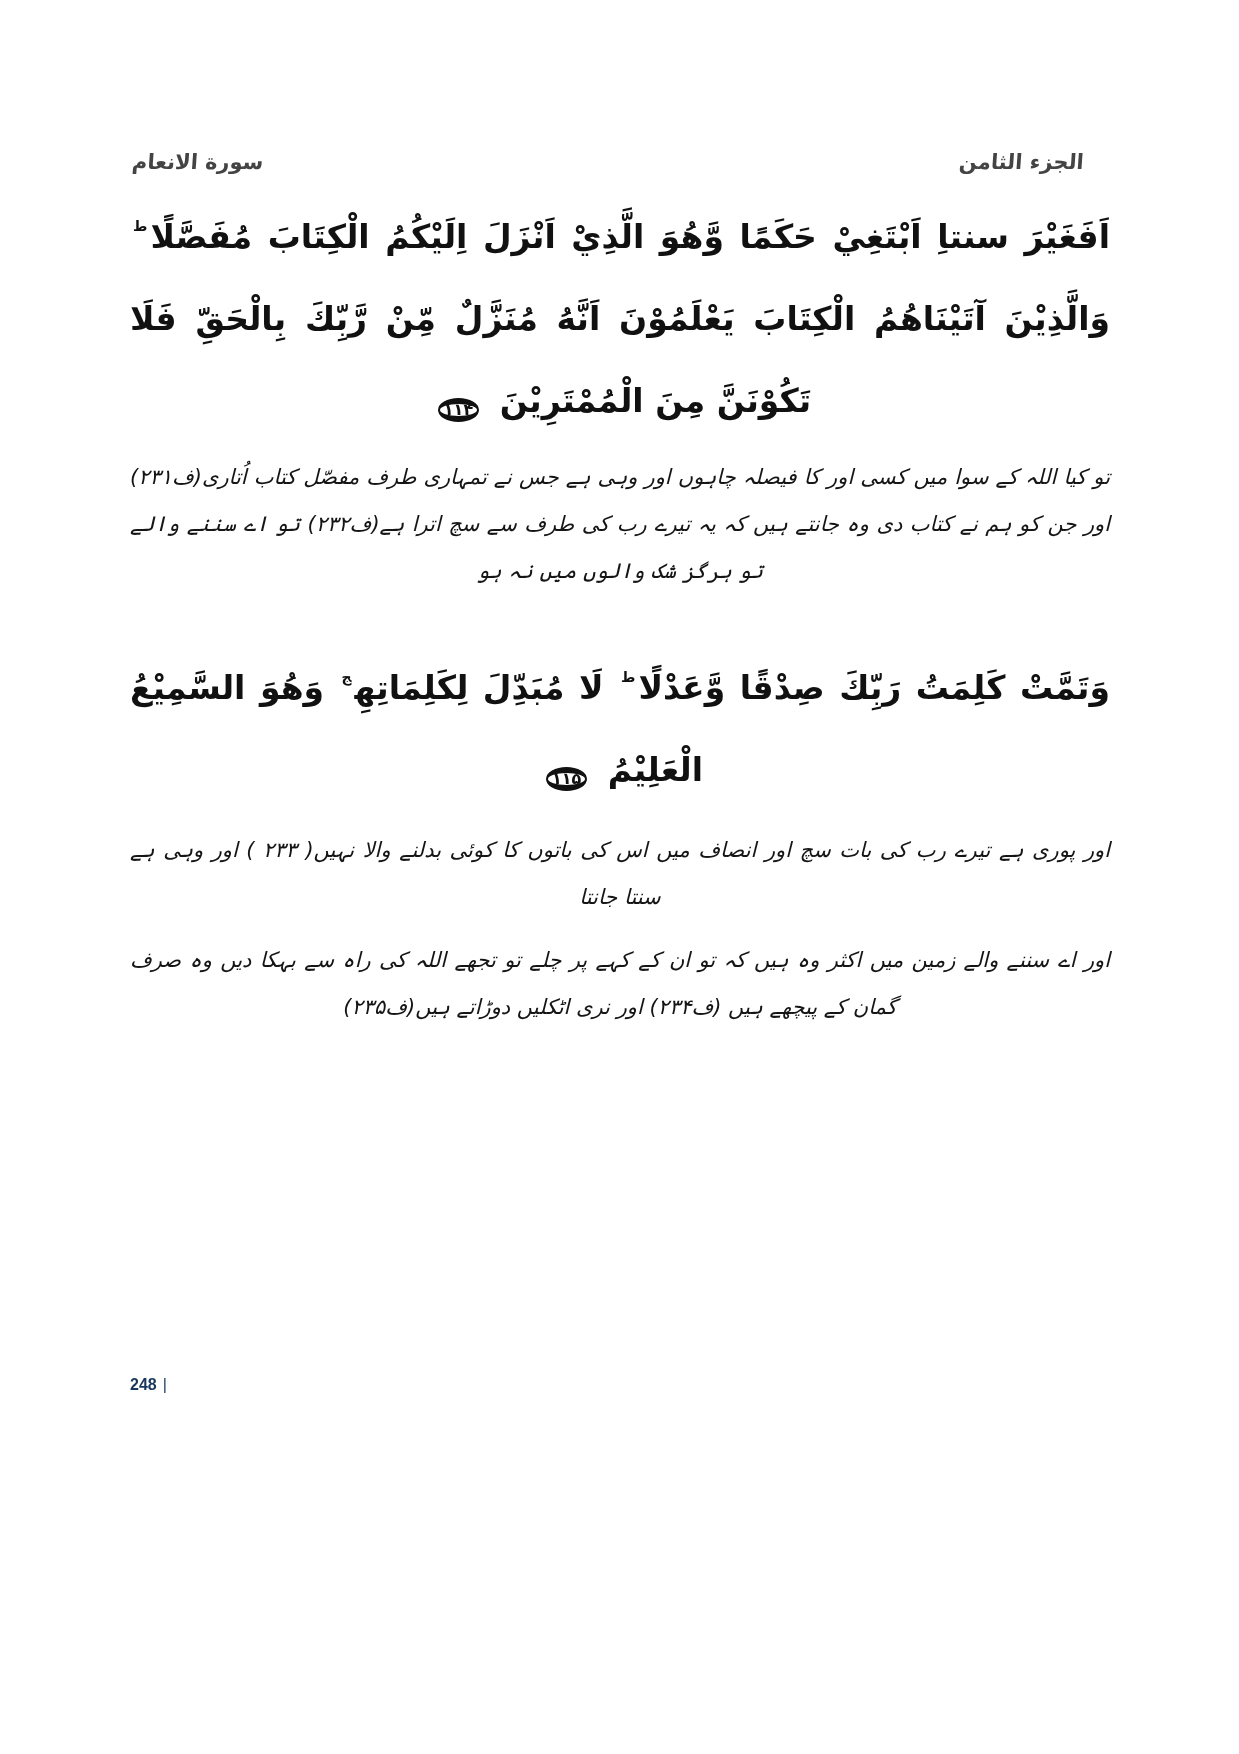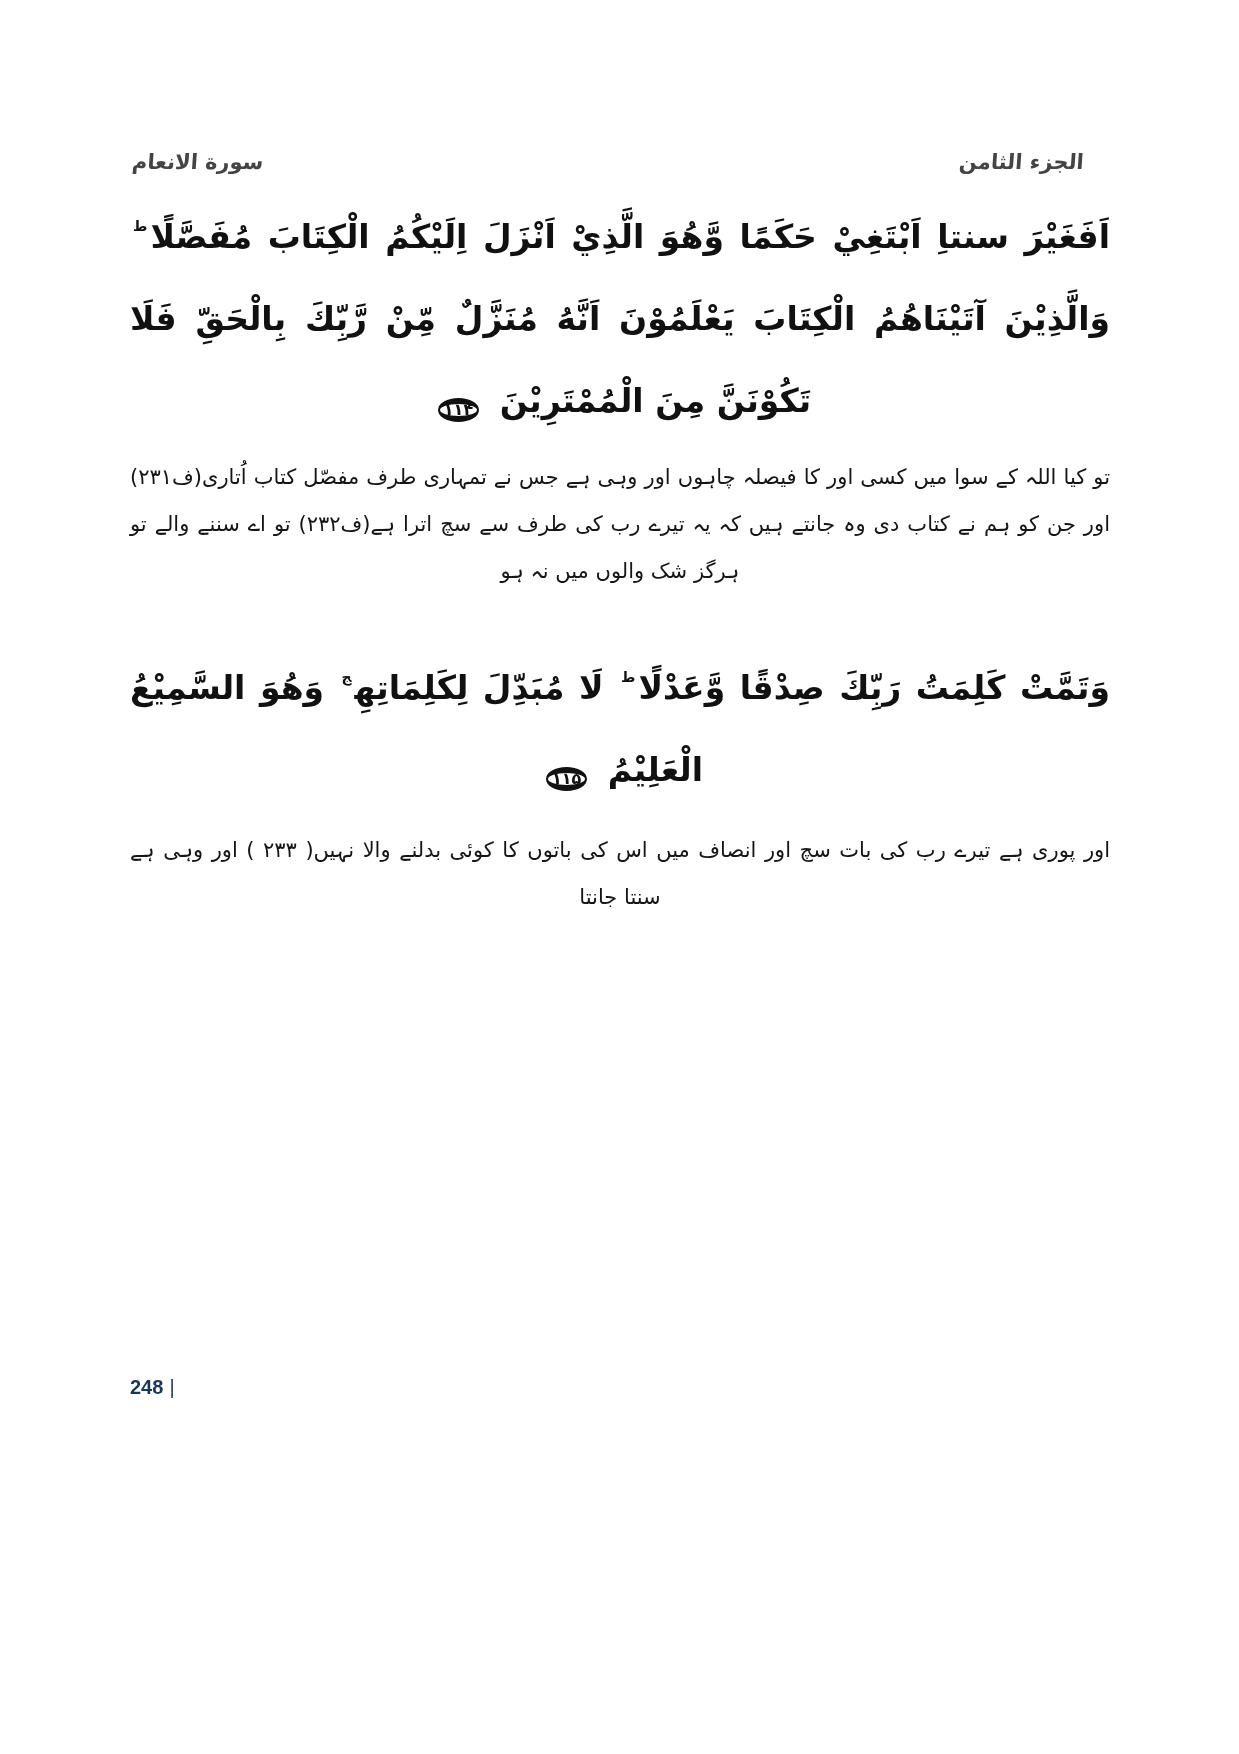--- a/index.html
+++ b/index.html
@@ -47,32 +47,32 @@
     border-radius:50%;
     font-size:16px;font-weight:bold;line-height:1;
     margin:0 9px;vertical-align:-3px;padding:0 4px;
   }
 
   
   .urdu{
     direction:rtl;unicode-bidi:embed;
     font-size:21px;font-weight:500;line-height:47px;
     text-align:justify;text-align-last:center;
-    margin:0;color:#151515;
+    margin:0;color:#151515;font-style:italic;
   }
   .u1{margin-top:12px;}
   .u2{margin-top:16px;}
   .u3{margin-top:16px;}
   .u4{margin-top:2px;}
 
   
   .footer{
     position:absolute;left:130px;top:1376px;
     font-family:"Liberation Sans","DejaVu Sans",sans-serif;
-    font-size:20px;font-weight:bold;color:#17375d;
+    font-size:16px;font-weight:bold;color:#17375d;
     direction:ltr;
   }
   .footer .sep{font-weight:normal;color:#17375d;margin-left:6px;}
 </style>
 </head>
 <body>
 
 <div class="page">
   <div class="content">
 
@@ -80,20 +80,21 @@
       <span class="callig right">سورة الانعام</span>
       <span class="callig left">الجزء الثامن</span>
     </div>
 
     <p class="arabic a1"><span>اَفَغَيْرَ سنتاِ اَبْتَغِيْ حَكَمًا وَّهُوَ الَّذِيْ اَنْزَلَ اِلَيْكُمُ الْكِتَابَ مُفَصَّلًا</span><sup class="pause">ط</sup> <span>وَالَّذِيْنَ آتَيْنَاهُمُ الْكِتَابَ يَعْلَمُوْنَ اَنَّهُ مُنَزَّلٌ مِّنْ رَّبِّكَ بِالْحَقِّ فَلَا تَكُوْنَنَّ مِنَ الْمُمْتَرِيْنَ</span> <span class="ayah-marker">۱۱۴</span></p>
     <p class="urdu u1"><span>تو کیا اللہ کے سوا میں کسی اور کا فیصلہ چاہوں اور وہی ہے جس نے تمہاری طرف مفصّل کتاب اُتاری(ف۲۳۱) اور جن کو ہم نے کتاب دی وہ جانتے ہیں کہ یہ تیرے رب کی طرف سے سچ اترا ہے(ف۲۳۲) تو اے سننے والے تو ہرگز شک والوں میں نہ ہو</span></p>
 
     <p class="arabic a2"><span>وَتَمَّتْ كَلِمَتُ رَبِّكَ صِدْقًا وَّعَدْلًا</span><sup class="pause">ط</sup> <span>لَا مُبَدِّلَ لِكَلِمَاتِهِ</span><sup class="pause">ج</sup> <span>وَهُوَ السَّمِيْعُ الْعَلِيْمُ</span> <span class="ayah-marker">۱۱۵</span></p>
     <p class="urdu u2"><span>اور پوری ہے تیرے رب کی بات سچ اور انصاف میں اس کی باتوں کا کوئی بدلنے والا نہیں( ۲۳۳ ) اور وہی ہے سنتا جانتا</span></p>
 
+    <p class="urdu u3"><span>اور اے سننے والے زمین میں اکثر وہ ہیں کہ تو ان کے کہے پر چلے تو تجھے اللہ کی راہ سے بہکا دیں وہ صرف گمان کے پیچھے ہیں (ف۲۳۴) اور نری اٹکلیں دوڑاتے ہیں(ف۲۳۵)</span></p>
 
 
   </div>
 
   <div class="footer">
     <span>248</span><span class="sep">|</span>
   </div>
 </div>
 
 </body></html>

